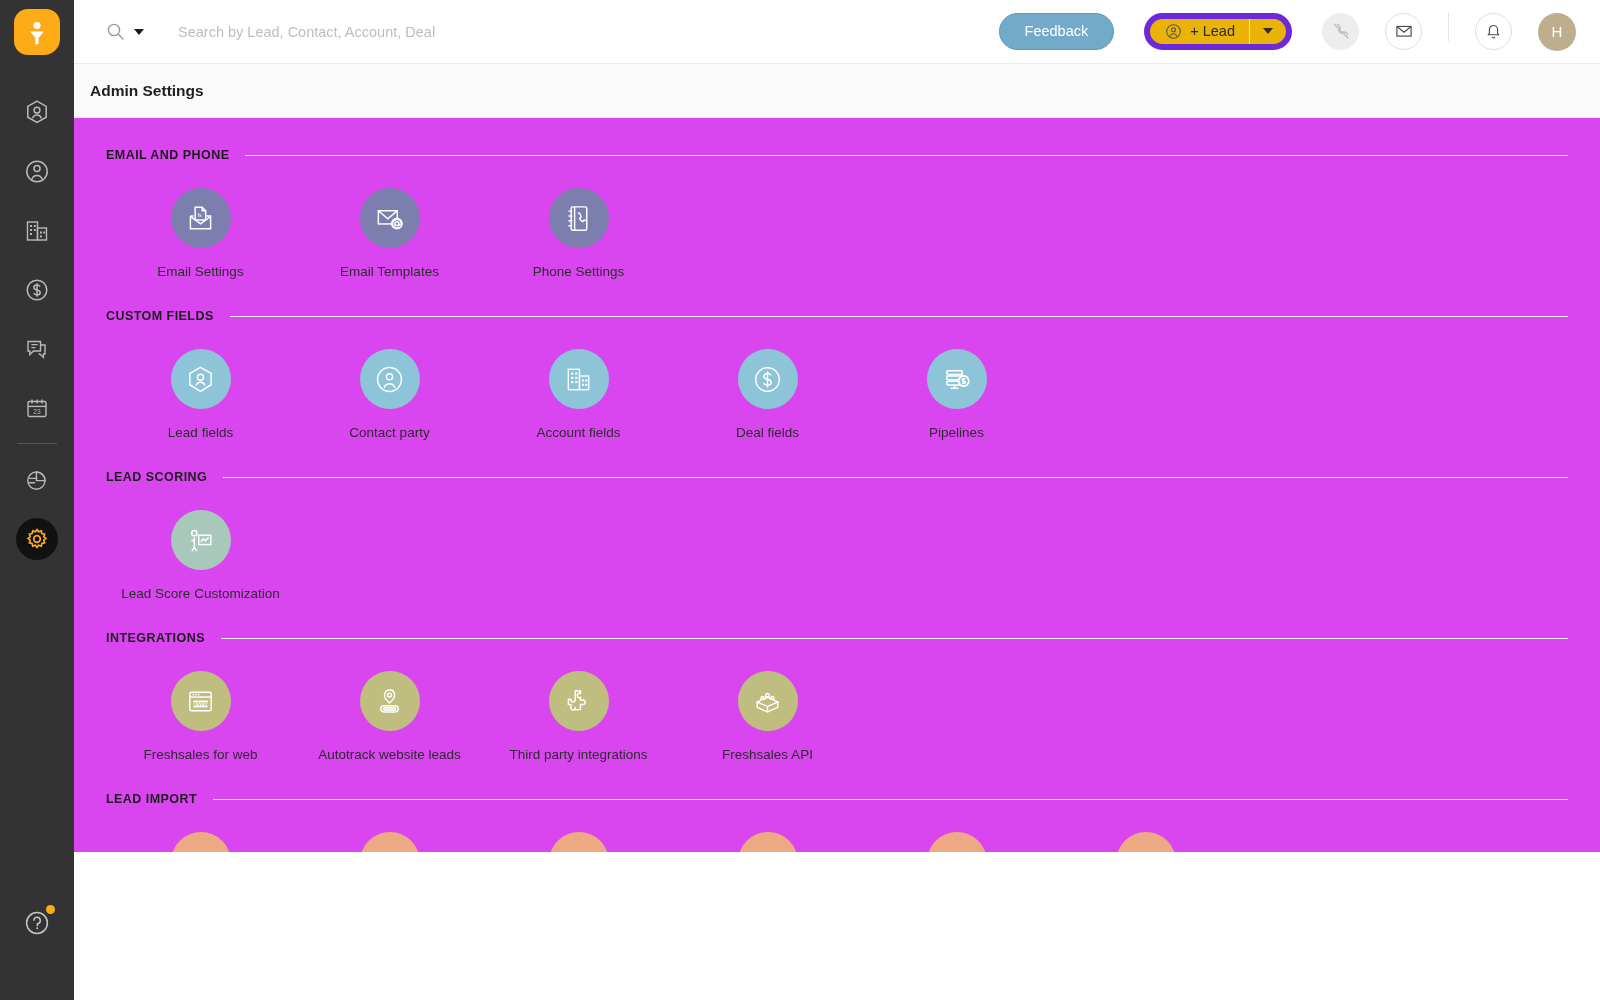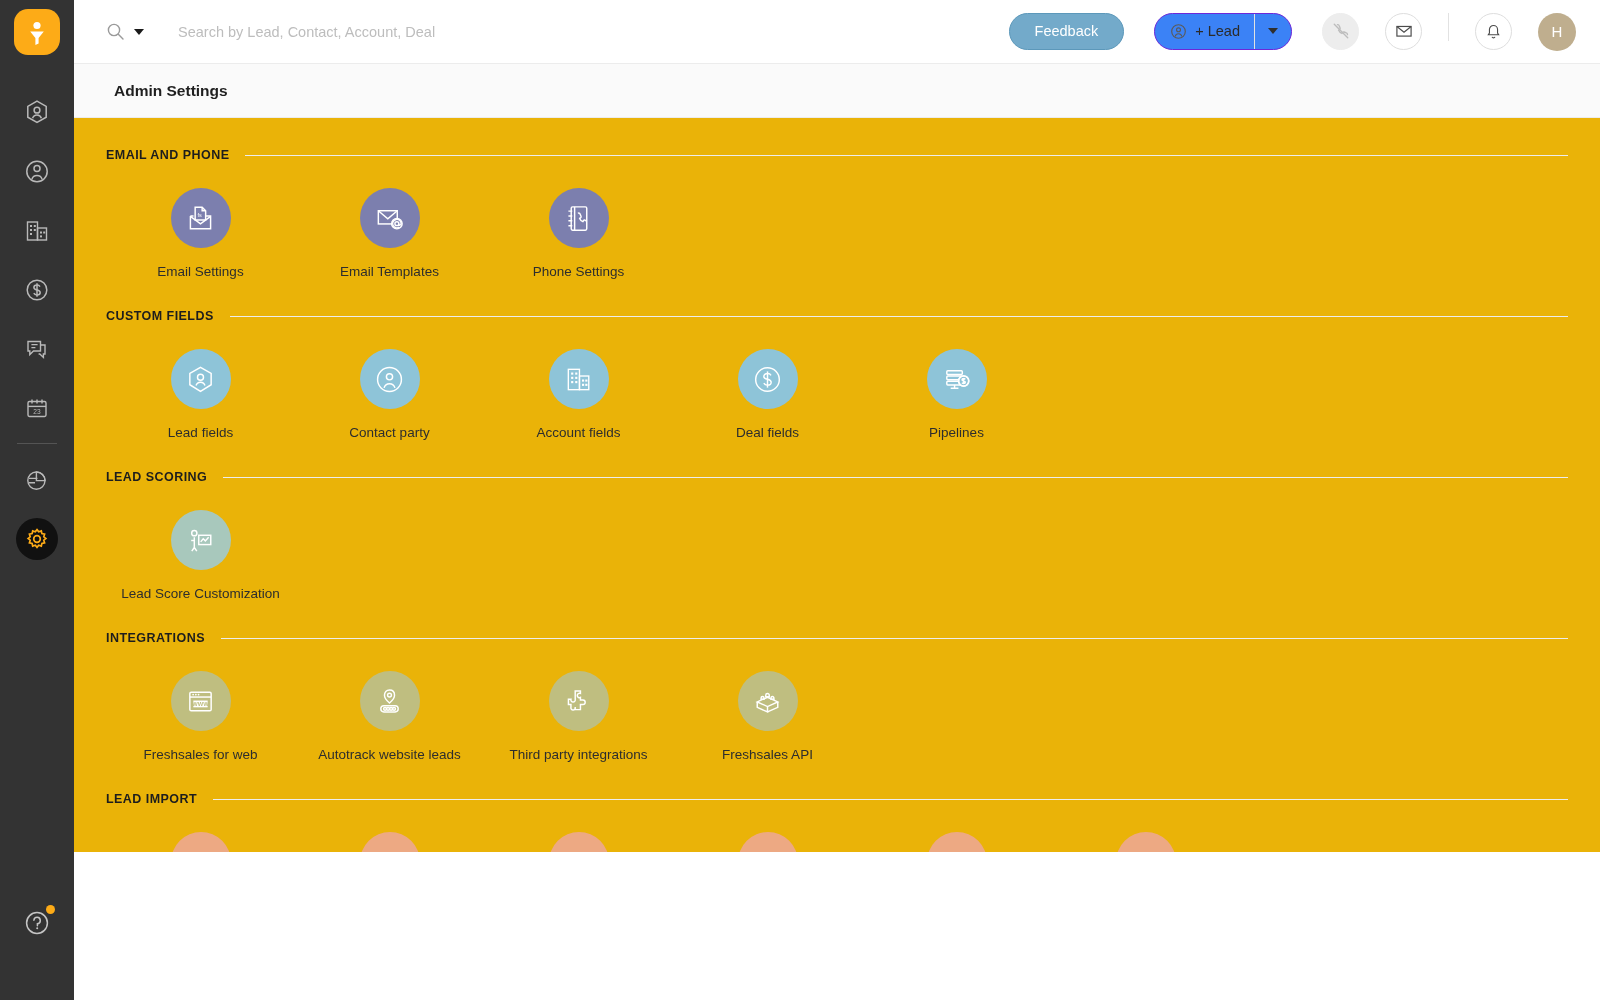--- a/index.html
+++ b/index.html
@@ -90,22 +90,22 @@
     border-radius: 20px;
     height: 37px; padding: 0 25px;
     font-size: 14.5px; cursor: pointer;
     font-family: "Liberation Sans", sans-serif;
     display:flex; align-items:center;
     margin-right: 18px;
   }
 
   .lead-group {
     display: flex; align-items: stretch;
-    border: 1px solid #6d28d9; border-radius: 20px;
-    height: 37px; overflow: hidden; background:#3b82f6;
+    border: 6px solid #6d28d9; border-radius: 20px;
+    height: 37px; overflow: hidden; background:#eab308;
     margin-right: 18px;
   }
   .lead-main {
     display: flex; align-items: center; gap: 8px;
     padding: 0 14px 0 15px; cursor: pointer;
     font-size: 14.5px; color: #2b2b2b;
   }
   .lead-split { width: 1px; background: #e2e2e2; }
   .lead-caret-btn {
     width: 36px; display: flex; align-items: center; justify-content: center;
@@ -131,27 +131,27 @@
     display: flex; align-items: center; justify-content: center;
     font-size: 15px; cursor: pointer;
   }
 
   
   .page-head {
     height: 54px; flex: 0 0 54px;
     background: #fafafa;
     border-bottom: 1px solid #ececec;
     display: flex; align-items: center;
-    padding-left: 40px;
+    padding-left: 16px;
   }
   .page-title { font-size: 15.5px; font-weight: bold; color: #1f1f1f; }
 
   
   .content {
-    flex: 1; overflow: hidden; padding: 0 32px 0 32px; background:#eab308;
+    flex: 1; overflow: hidden; padding: 0 32px 0 32px; background:#d946ef;
   }
 
   .section { padding-top: 30px; }
   .section-head { display: flex; align-items: center; gap: 16px; }
   .section-title {
     font-size: 12.5px; font-weight: bold; color: #1d1d1d;
     letter-spacing: .45px; white-space: nowrap;
   }
   .section-rule { flex: 1; height: 1px; background: #ededed; }
 

